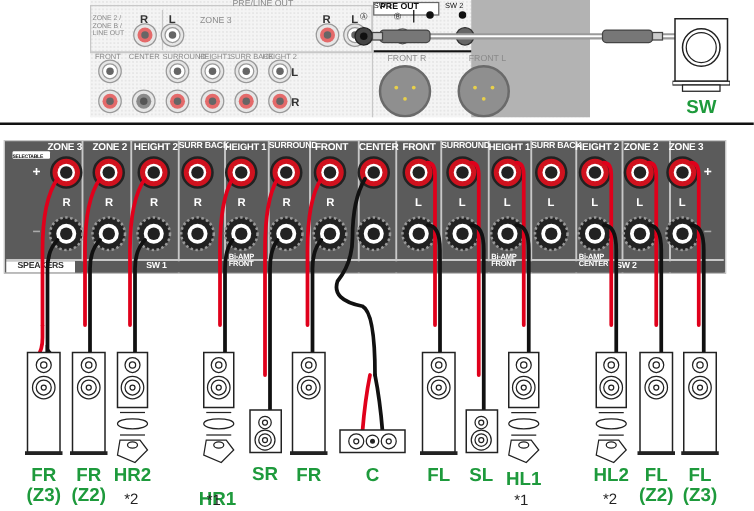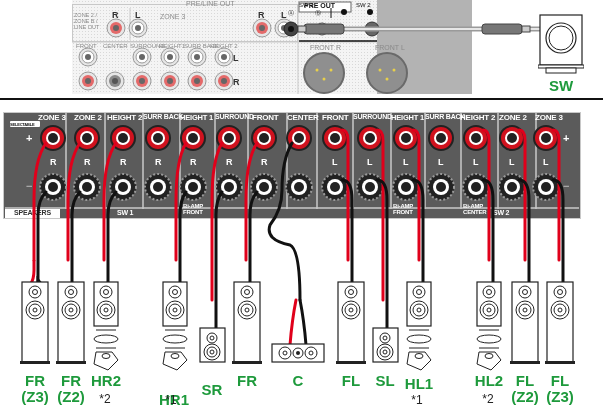--- a/index.html
+++ b/index.html
@@ -543,21 +543,21 @@
 </svg>
 
 <span class="spk-label" style="left:15px; top:373px;">FR</span>
 <span class="spk-label" style="left:15px; top:389px;">(Z3)</span>
 <span class="spk-label" style="left:51px; top:373px;">FR</span>
 <span class="spk-label" style="left:51px; top:389px;">(Z2)</span>
 <span class="spk-label" style="left:86px; top:373px;">HR2</span>
 <span class="note" style="left:93px; top:392px;">*2</span>
 <span class="spk-label" style="left:154px; top:392px;">HR1</span>
 <span class="note" style="left:159px; top:393px;">*1</span>
-<span class="spk-label" style="left:192px; top:382px;">SR</span>
+<span class="spk-label" style="left:192px; top:372px;">SR</span>
 <span class="spk-label" style="left:227px; top:373px;">FR</span>
 <span class="spk-label" style="left:278px; top:373px;">C</span>
 <span class="spk-label" style="left:331px; top:373px;">FL</span>
 <span class="spk-label" style="left:365px; top:373px;">SL</span>
 <span class="spk-label" style="left:399px; top:376px;">HL1</span>
 <span class="note" style="left:405px; top:393px;">*1</span>
 <span class="spk-label" style="left:469px; top:373px;">HL2</span>
 <span class="note" style="left:476px; top:392px;">*2</span>
 <span class="spk-label" style="left:505px; top:373px;">FL</span>
 <span class="spk-label" style="left:505px; top:389px;">(Z2)</span>

